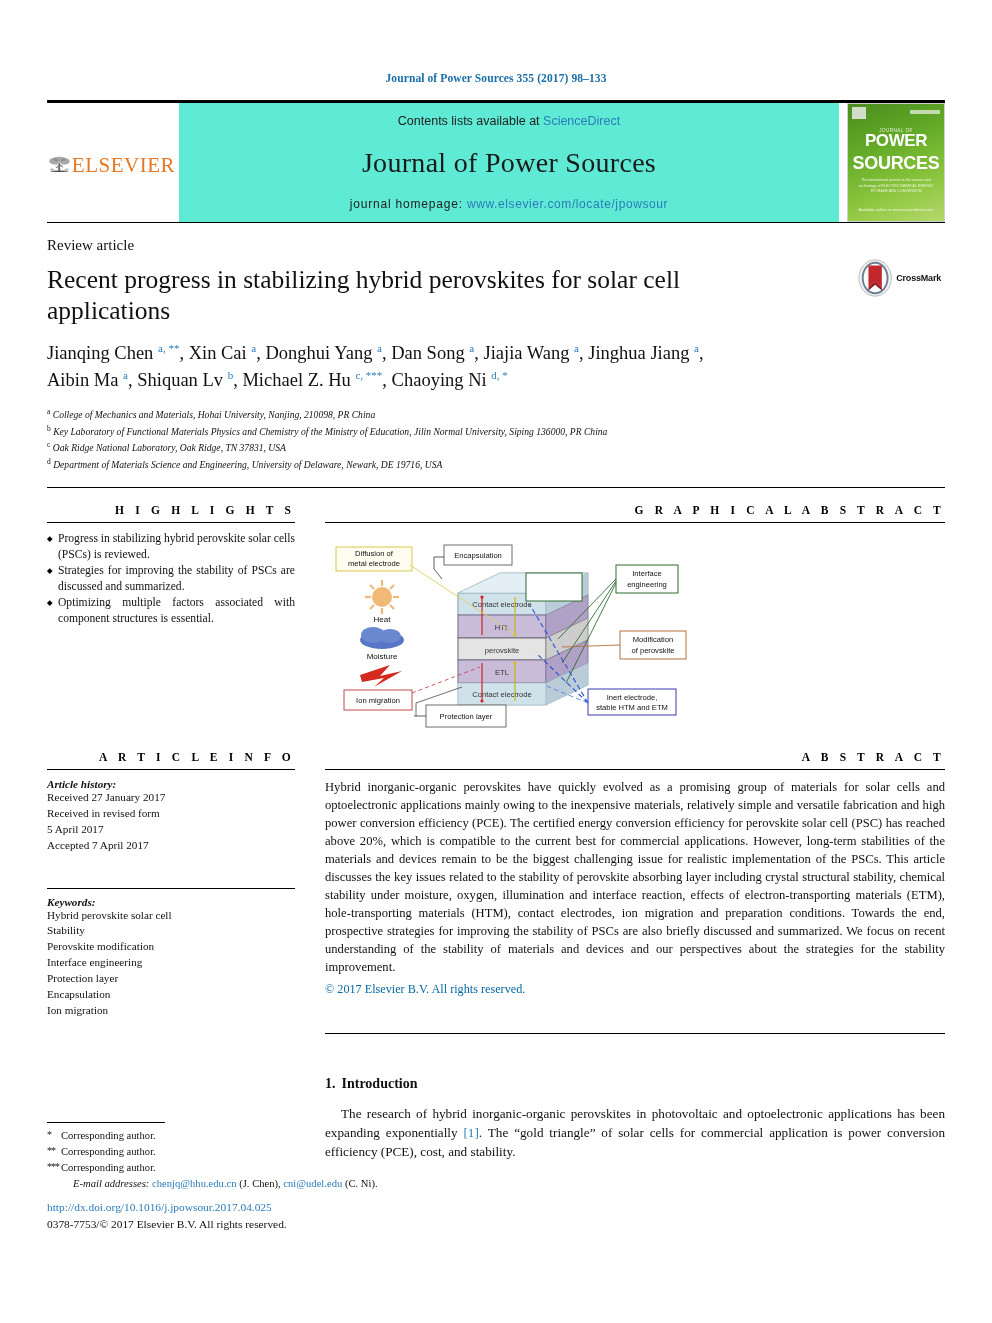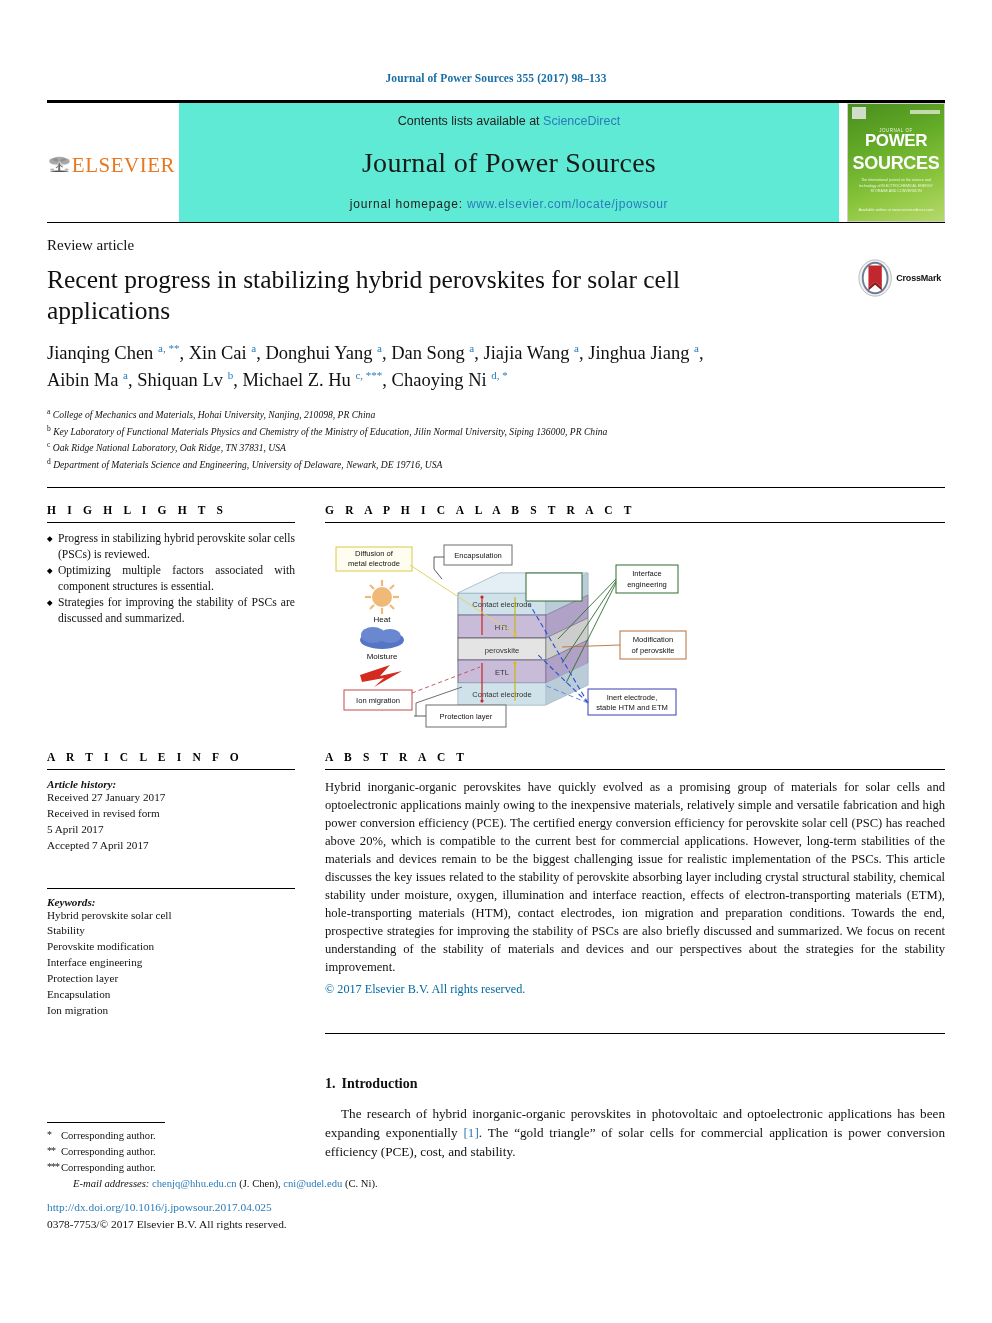--- a/index.html
+++ b/index.html
@@ -160,20 +160,21 @@
   .col-right { flex: 1 1 auto; }
 
   .sec-head {
     font-family: "Liberation Serif", serif;
     font-size: 11.5px;
     font-weight: bold;
     letter-spacing: 4.2px;
     color: #000;
     padding-top: 16px;
     padding-bottom: 6px;
+    text-align: right;
   }
   .sec-rule { border-top: 1.6px solid #000; margin-bottom: 8px; }
 
   ul.highlights { list-style: none; margin: 0; padding: 0; }
   ul.highlights li {
     position: relative;
     padding-left: 11px;
     font-family: "Liberation Serif", serif;
     font-size: 11.6px;
     line-height: 1.38;
@@ -331,22 +332,22 @@
     </div>
   </div>
   <div class="rule-under-title"></div>
 
   <div class="cols">
     <div class="col-left">
       <div class="sec-head">H I G H L I G H T S</div>
       <div class="sec-rule"></div>
       <ul class="highlights">
         <li>Progress in stabilizing hybrid perovskite solar cells (PSCs) is reviewed.</li>
+        <li>Strategies for improving the stability of PSCs are discussed and summarized.</li>
         <li>Optimizing multiple factors associated with component structures is essential.</li>
-        <li>Strategies for improving the stability of PSCs are discussed and summarized.</li>
       </ul>
     </div>
 
     <div class="col-right">
       <div class="sec-head">G R A P H I C A L   A B S T R A C T</div>
       <div class="sec-rule"></div>
       <div class="ga-box">
         <svg class="ga-fig" viewBox="0 0 610 196">
           <defs>
             <style>

